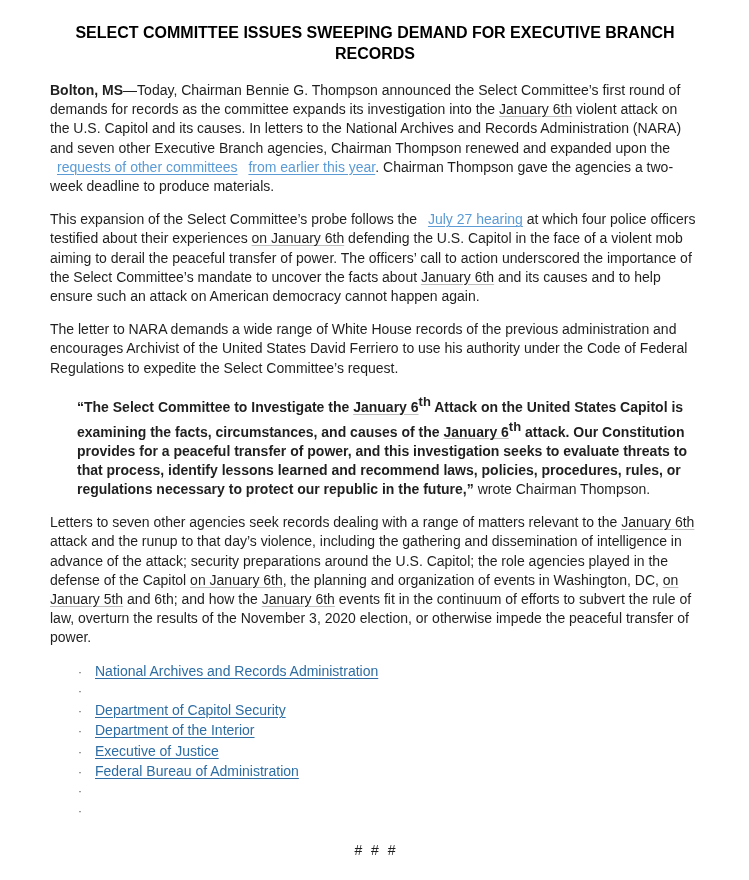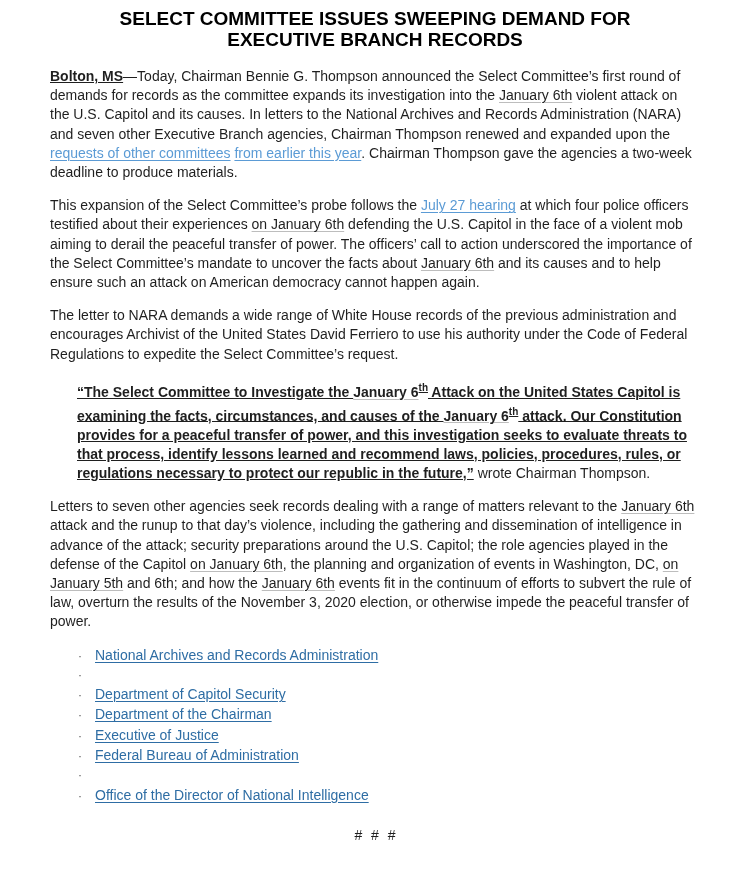--- a/index.html
+++ b/index.html
@@ -12,54 +12,55 @@
     font-family: "Liberation Sans", sans-serif;
   }
   .page {
     box-sizing: border-box;
     width: 749px;
     min-height: 880px;
     padding: 6px 49px 8px 50px;
     background: #ffffff;
   }
   .title {
-    font-size: 19px;
+    font-size: 16px;
     line-height: 21px;
     font-weight: 700;
     color: var(--title, #000000);
     text-align: center;
     max-width: 600px;
-    margin: 2px auto 17px auto;
+    margin: 16px auto 17px auto;
   }
   .block {
     font-size: 14px;
     line-height: 19.2px;
     color: var(--text, #1f1f1f);
     margin: 0 0 14px 0;
   }
   .quote {
     margin-left: 27px;
   }
-  .bold { font-weight: 700; text-decoration: underline; }
+  .bold { font-weight: 700; }
   .proof {
     text-decoration: underline;
     text-decoration-color: var(--proof-underline, #bdbdbd);
     text-decoration-thickness: 1px;
     text-underline-offset: 2px;
   }
   .sup {
-    font-size: 10px;
+    font-size: 13px;
     vertical-align: super;
   }
   a.ilink {
     color: var(--inline-link, #5b9bd5);
     text-decoration: underline;
     text-decoration-thickness: 1px;
     text-underline-offset: 2px;
     cursor: pointer;
+    margin-left: 7px;
   }
   .list {
     margin: 0 0 16px 28px;
   }
   .li {
     display: flex;
     align-items: baseline;
     font-size: 14px;
     line-height: 19.3px;
   }
@@ -102,34 +103,33 @@
         </div>
         <div class="li">
           <span class="bullet">·</span>
         </div>
         <div class="li">
           <span class="bullet">·</span>
           <a class="llink" href="#">Department of Capitol Security</a>
         </div>
         <div class="li">
           <span class="bullet">·</span>
-          <a class="llink" href="#">Department of the Chairman</a>
+          <a class="llink" href="#">Department of the Interior</a>
         </div>
         <div class="li">
           <span class="bullet">·</span>
           <a class="llink" href="#">Executive of Justice</a>
         </div>
         <div class="li">
           <span class="bullet">·</span>
           <a class="llink" href="#">Federal Bureau of Administration</a>
         </div>
         <div class="li">
           <span class="bullet">·</span>
         </div>
         <div class="li">
           <span class="bullet">·</span>
-          <a class="llink" href="#">Office of the Director of National Intelligence</a>
         </div>
       </div>
     </div>
 
   <div class="footer"># # #</div>
 </div>
 
 </body></html>

